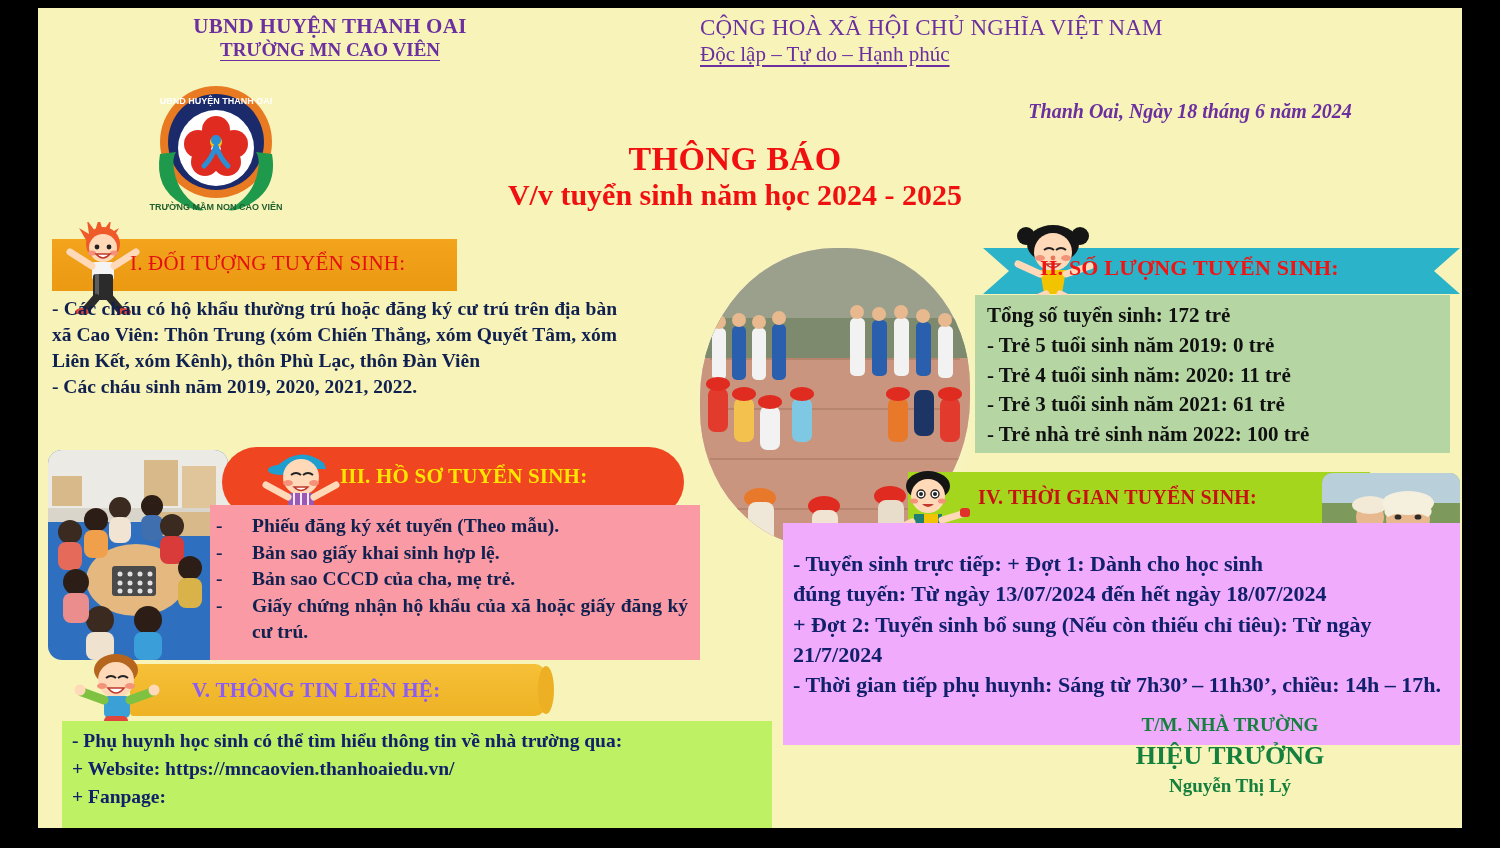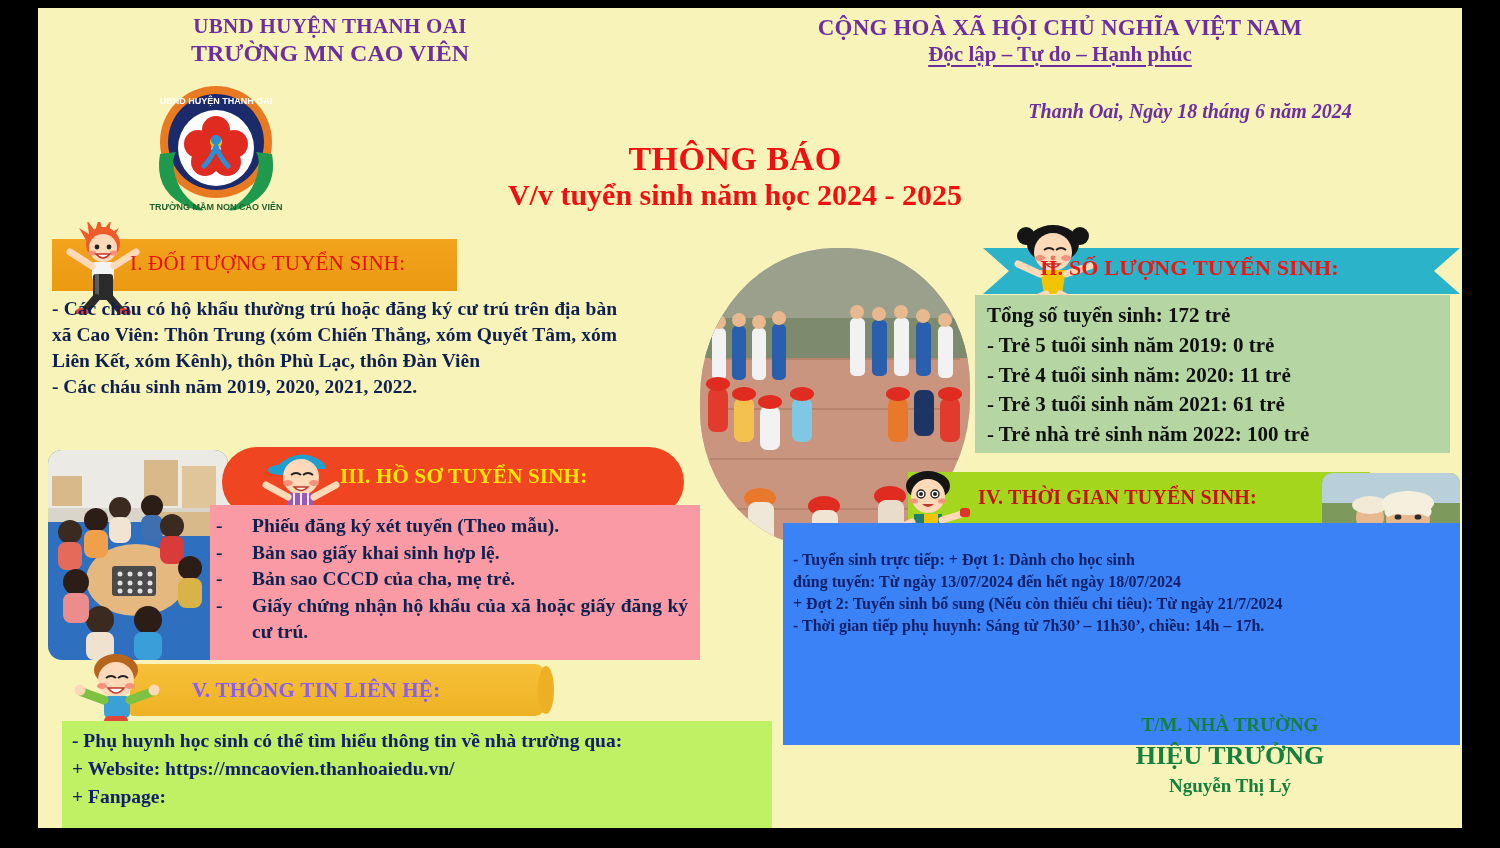--- a/index.html
+++ b/index.html
@@ -11,24 +11,24 @@
   .page{
     position:absolute;left:38px;top:8px;width:1424px;height:820px;
     background:#f7f3b9;
   }
   
   .hdr-left{
     position:absolute;left:60px;top:14px;width:540px;text-align:center;
     color:#6b2fa0;font-weight:bold;line-height:1.18;
   }
   .hdr-left .l1{font-size:21px;letter-spacing:.3px;}
-  .hdr-left .l2{font-size:24px;text-underline-offset:4px;}
+  .hdr-left .l2{font-size:19px;text-decoration:underline;text-underline-offset:4px;}
   .hdr-right{
-    position:absolute;left:700px;top:14px;width:720px;text-align:center;
-    color:#6b2fa0;font-weight:bold;line-height:1.2;
+    position:absolute;left:700px;top:14px;width:720px;text-align:left;
+    color:#6b2fa0;font-weight:normal;line-height:1.2;
   }
   .hdr-right .l1{font-size:23px;letter-spacing:.2px;}
   .hdr-right .l2{font-size:21px;text-decoration:underline;text-underline-offset:4px;}
   .date-line{
     position:absolute;left:940px;top:100px;width:500px;text-align:center;
     color:#6b2fa0;font-weight:bold;font-style:italic;font-size:20px;
   }
   
   .logo{position:absolute;left:126px;top:82px;width:180px;height:132px;}
   
@@ -95,22 +95,22 @@
   .sec4-banner{
     position:absolute;left:908px;top:472px;width:462px;height:52px;
     background:#a5d61e;
   }
   .sec4-banner-txt{
     position:absolute;left:978px;top:486px;width:400px;
     color:#c81212;font-weight:bold;font-size:20px;letter-spacing:.2px;
   }
   .sec4-body{
     position:absolute;left:783px;top:523px;width:677px;height:222px;
-    background:#3b82f6;box-sizing:border-box;padding:26px 12px 0 10px;
-    color:#10206b;font-weight:bold;font-size:16px;line-height:1.38;
+    background:#f0abfc;box-sizing:border-box;padding:26px 12px 0 10px;
+    color:#10206b;font-weight:bold;font-size:22px;line-height:1.38;
   }
   .sec4-body p{margin:0;}
   .sign{
     position:absolute;left:1000px;top:712px;width:460px;text-align:center;
     color:#15803d;font-weight:bold;line-height:1.35;
   }
   .sign .s1{font-size:19px;}
   .sign .s2{font-size:26px;}
   .sign .s3{font-size:19px;}
 

